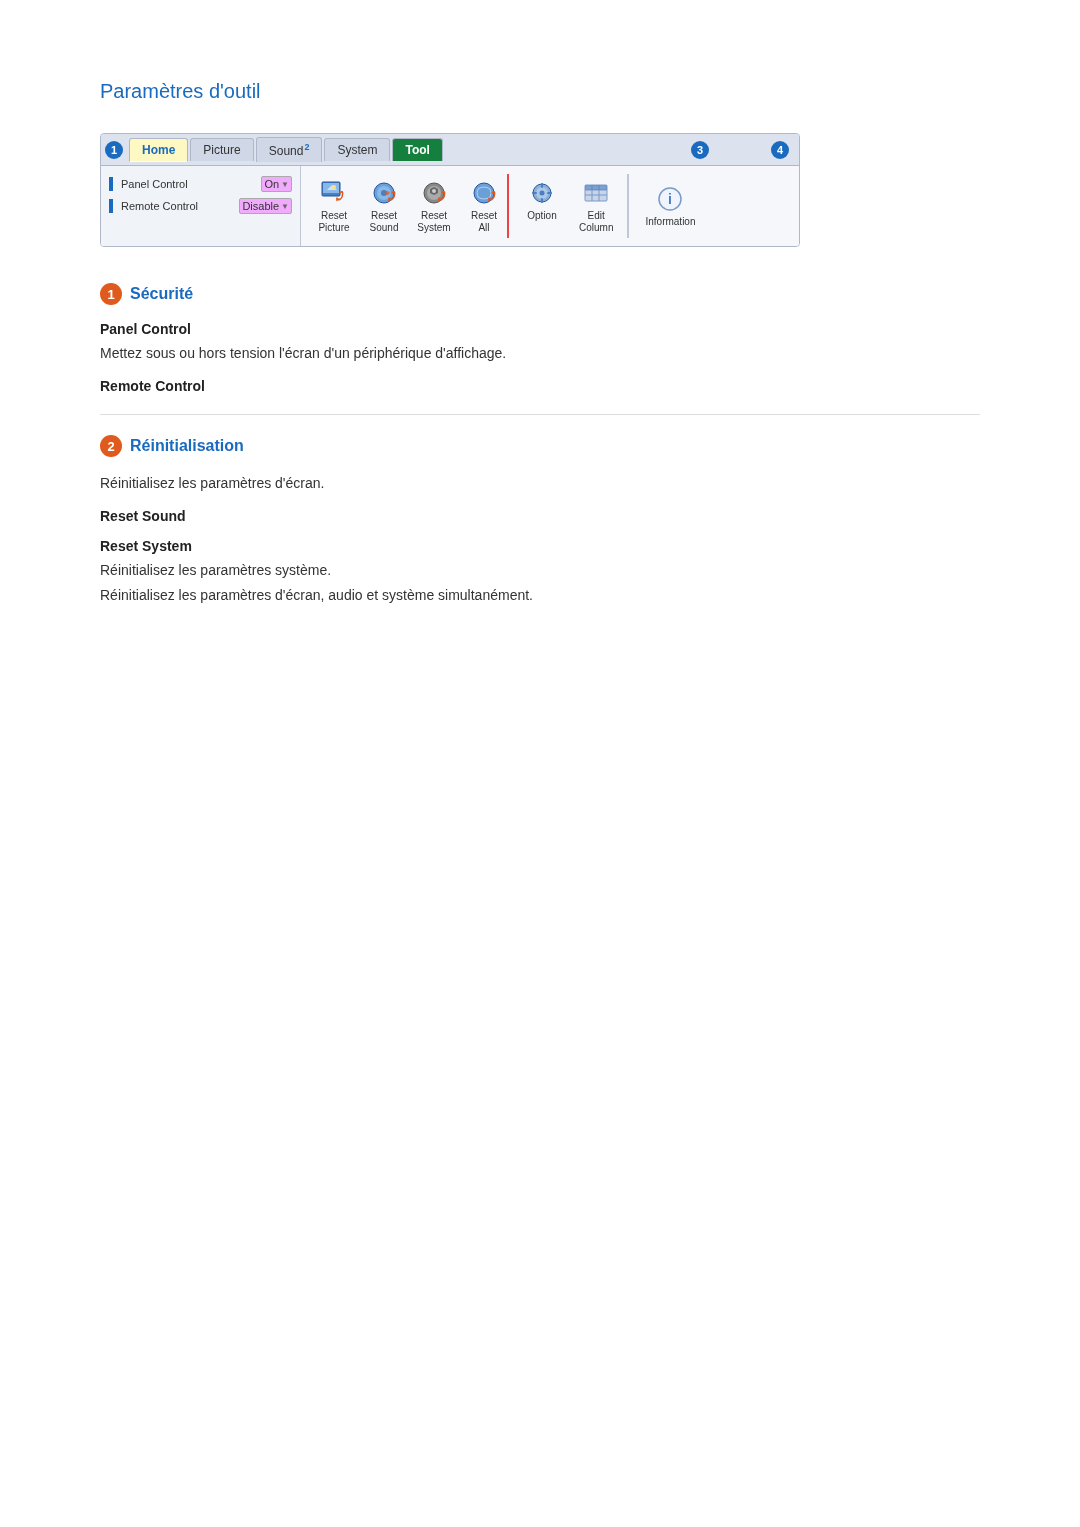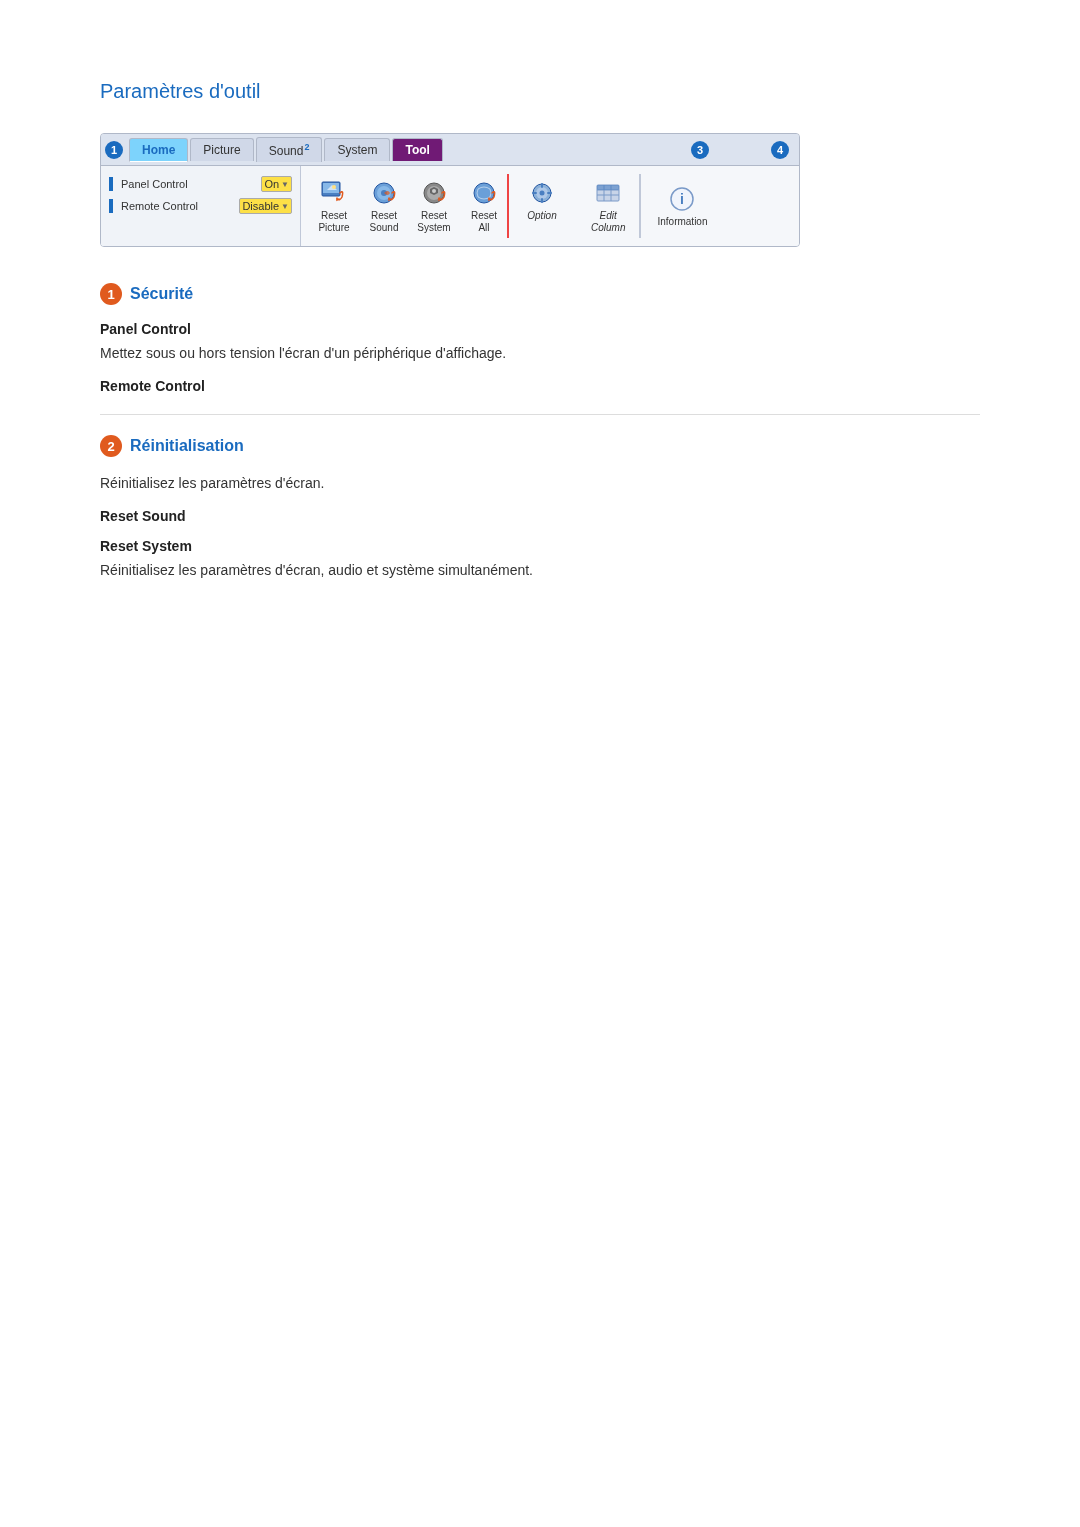--- a/index.html
+++ b/index.html
@@ -65,21 +65,21 @@
       color: #333;
       background: #d0d8e8;
       border: 1px solid #b0b8c8;
       border-bottom: none;
       border-radius: 3px 3px 0 0;
       cursor: pointer;
       white-space: nowrap;
     }
 
     .tab-item.active {
-      background: #7dd3fc;
+      background: #fef9c3;
       color: #1a6bbf;
       font-weight: bold;
       border-bottom: 1px solid #fff;
     }
 
     .tab-spacer {
       flex: 1;
     }
 
     .tab-badge {
@@ -126,21 +126,21 @@
     .control-indicator {
       width: 4px;
       height: 14px;
       background: #1a6bbf;
       margin-right: 2px;
     }
 
     .control-select {
       font-size: 11px;
       border: 1px solid #aaa;
-      background: #fde047;
+      background: #f0abfc;
       padding: 1px 2px;
       border-radius: 2px;
       display: flex;
       align-items: center;
       gap: 2px;
     }
 
     .select-arrow {
       font-size: 8px;
       color: #666;
@@ -189,25 +189,24 @@
 
     .tool-label {
       font-size: 10px;
       color: #333;
       text-align: center;
       line-height: 1.2;
     }
 
     .section3-buttons {
       display: flex;
-      gap: 20px;
+      gap: 8px;
       padding-right: 8px;
       border-right: 2px solid #c0c8d8;
       margin-right: 8px;
-      font-style: italic;
     }
 
     .section4-buttons {
       display: flex;
       gap: 4px;
     }
 
     
     .doc-content {
       margin-top: 10px;
@@ -270,21 +269,21 @@
   <div class="page-title">Paramètres d'outil</div>
 
   <div class="ui-screenshot">
 
     <div class="tab-bar">
       <div class="tab-num-badge">1</div>
       <div class="tab-item active">Home</div>
       <div class="tab-item">Picture</div>
       <div class="tab-item">Sound<span style="font-size:9px;vertical-align:super;margin-left:1px;color:#1a6bbf;font-weight:bold;">2</span></div>
       <div class="tab-item">System</div>
-      <div class="tab-item" style="background:#701a75;color:#fff;font-weight:bold;">Tool</div>
+      <div class="tab-item" style="background:#15803d;color:#fff;font-weight:bold;">Tool</div>
       <div class="tab-spacer"></div>
       <div class="tab-badge" style="margin-right:60px;">3</div>
       <div class="tab-badge" style="margin-right:6px;">4</div>
     </div>
 
     <div class="ui-content">
 
       <div class="left-panel">
         <div class="control-row">
           <div class="control-indicator"></div>
@@ -428,18 +427,19 @@
     <div class="section-header">
       <div class="section-number">2</div>
       <span class="section-title">Réinitialisation</span>
     </div>
 
     <div class="subsection-desc">Réinitialisez les paramètres d'écran.</div>
 
     <div class="subsection-title">Reset Sound</div>
 
     <div class="subsection-title">Reset System</div>
+    <div class="subsection-desc">Réinitialisez les paramètres système.</div>
 
     <div class="subsection-desc">Réinitialisez les paramètres d'écran, audio et système simultanément.</div>
 
   </div>
 
 </div>
 
 </body></html>

